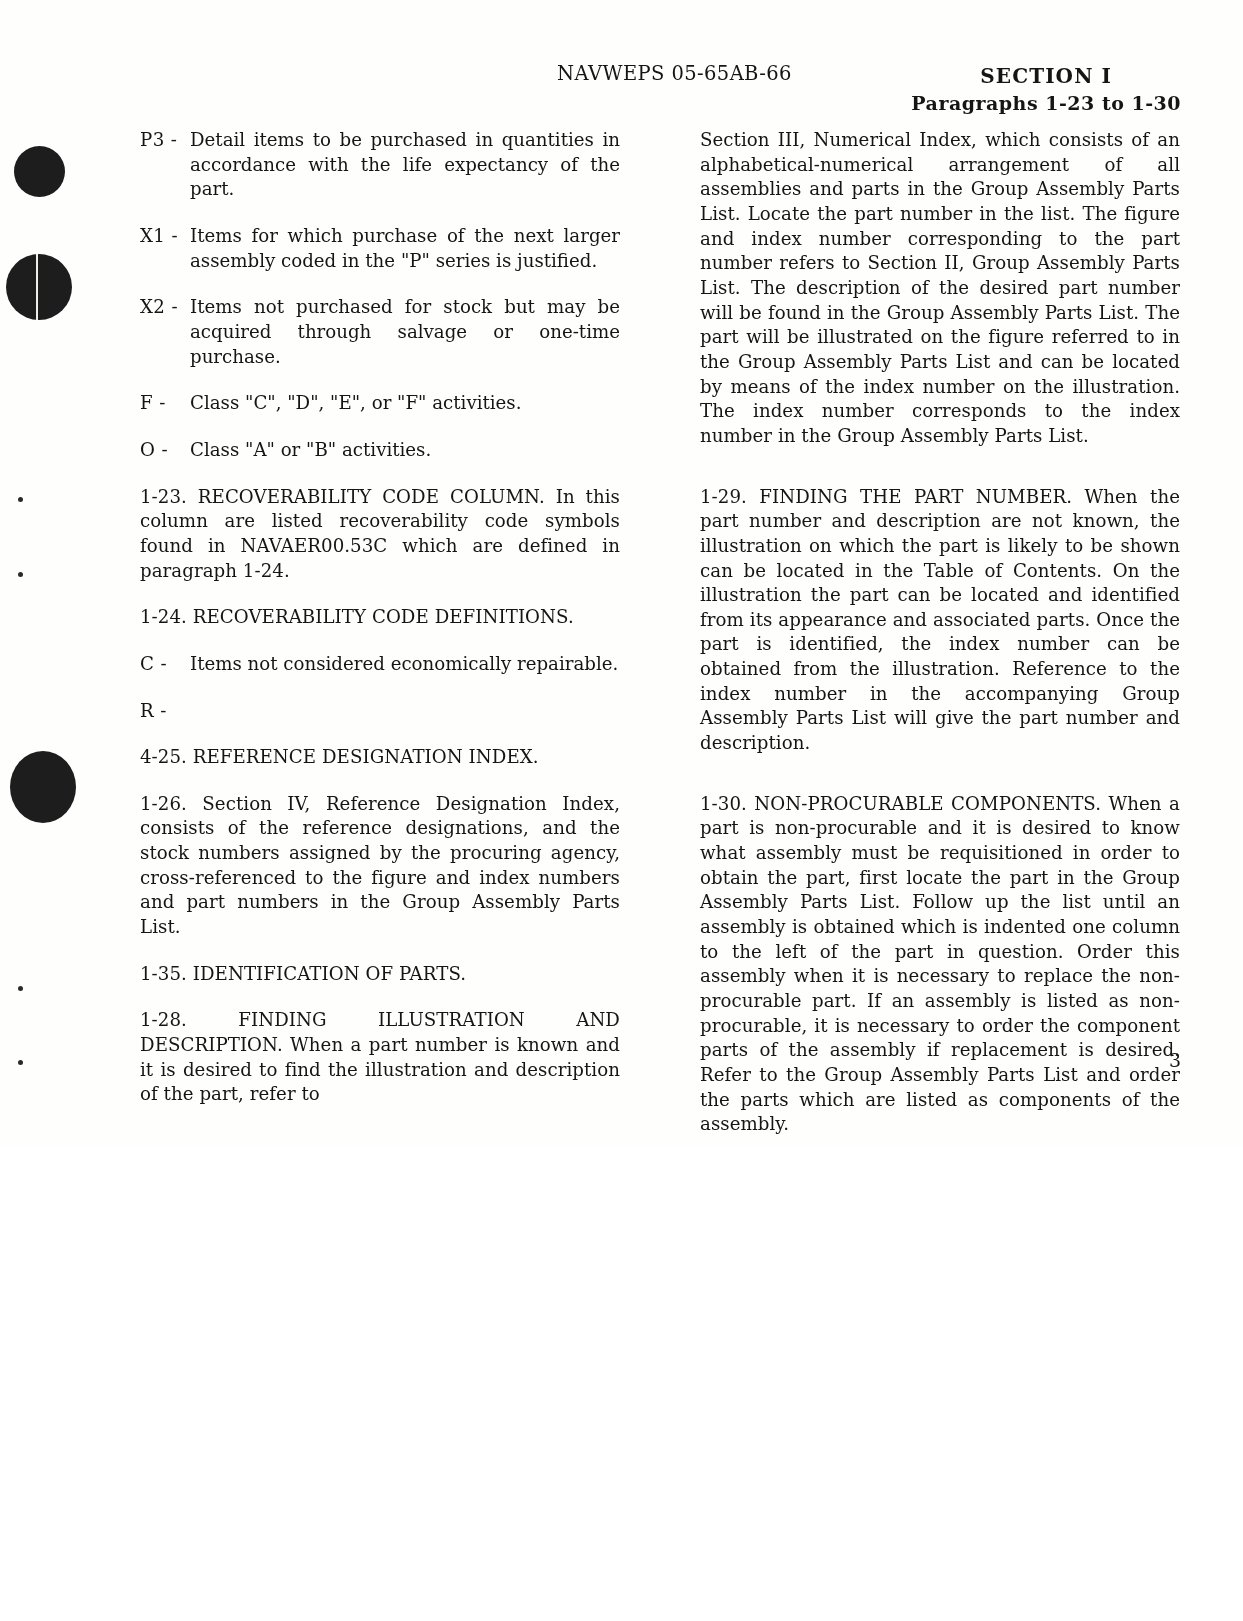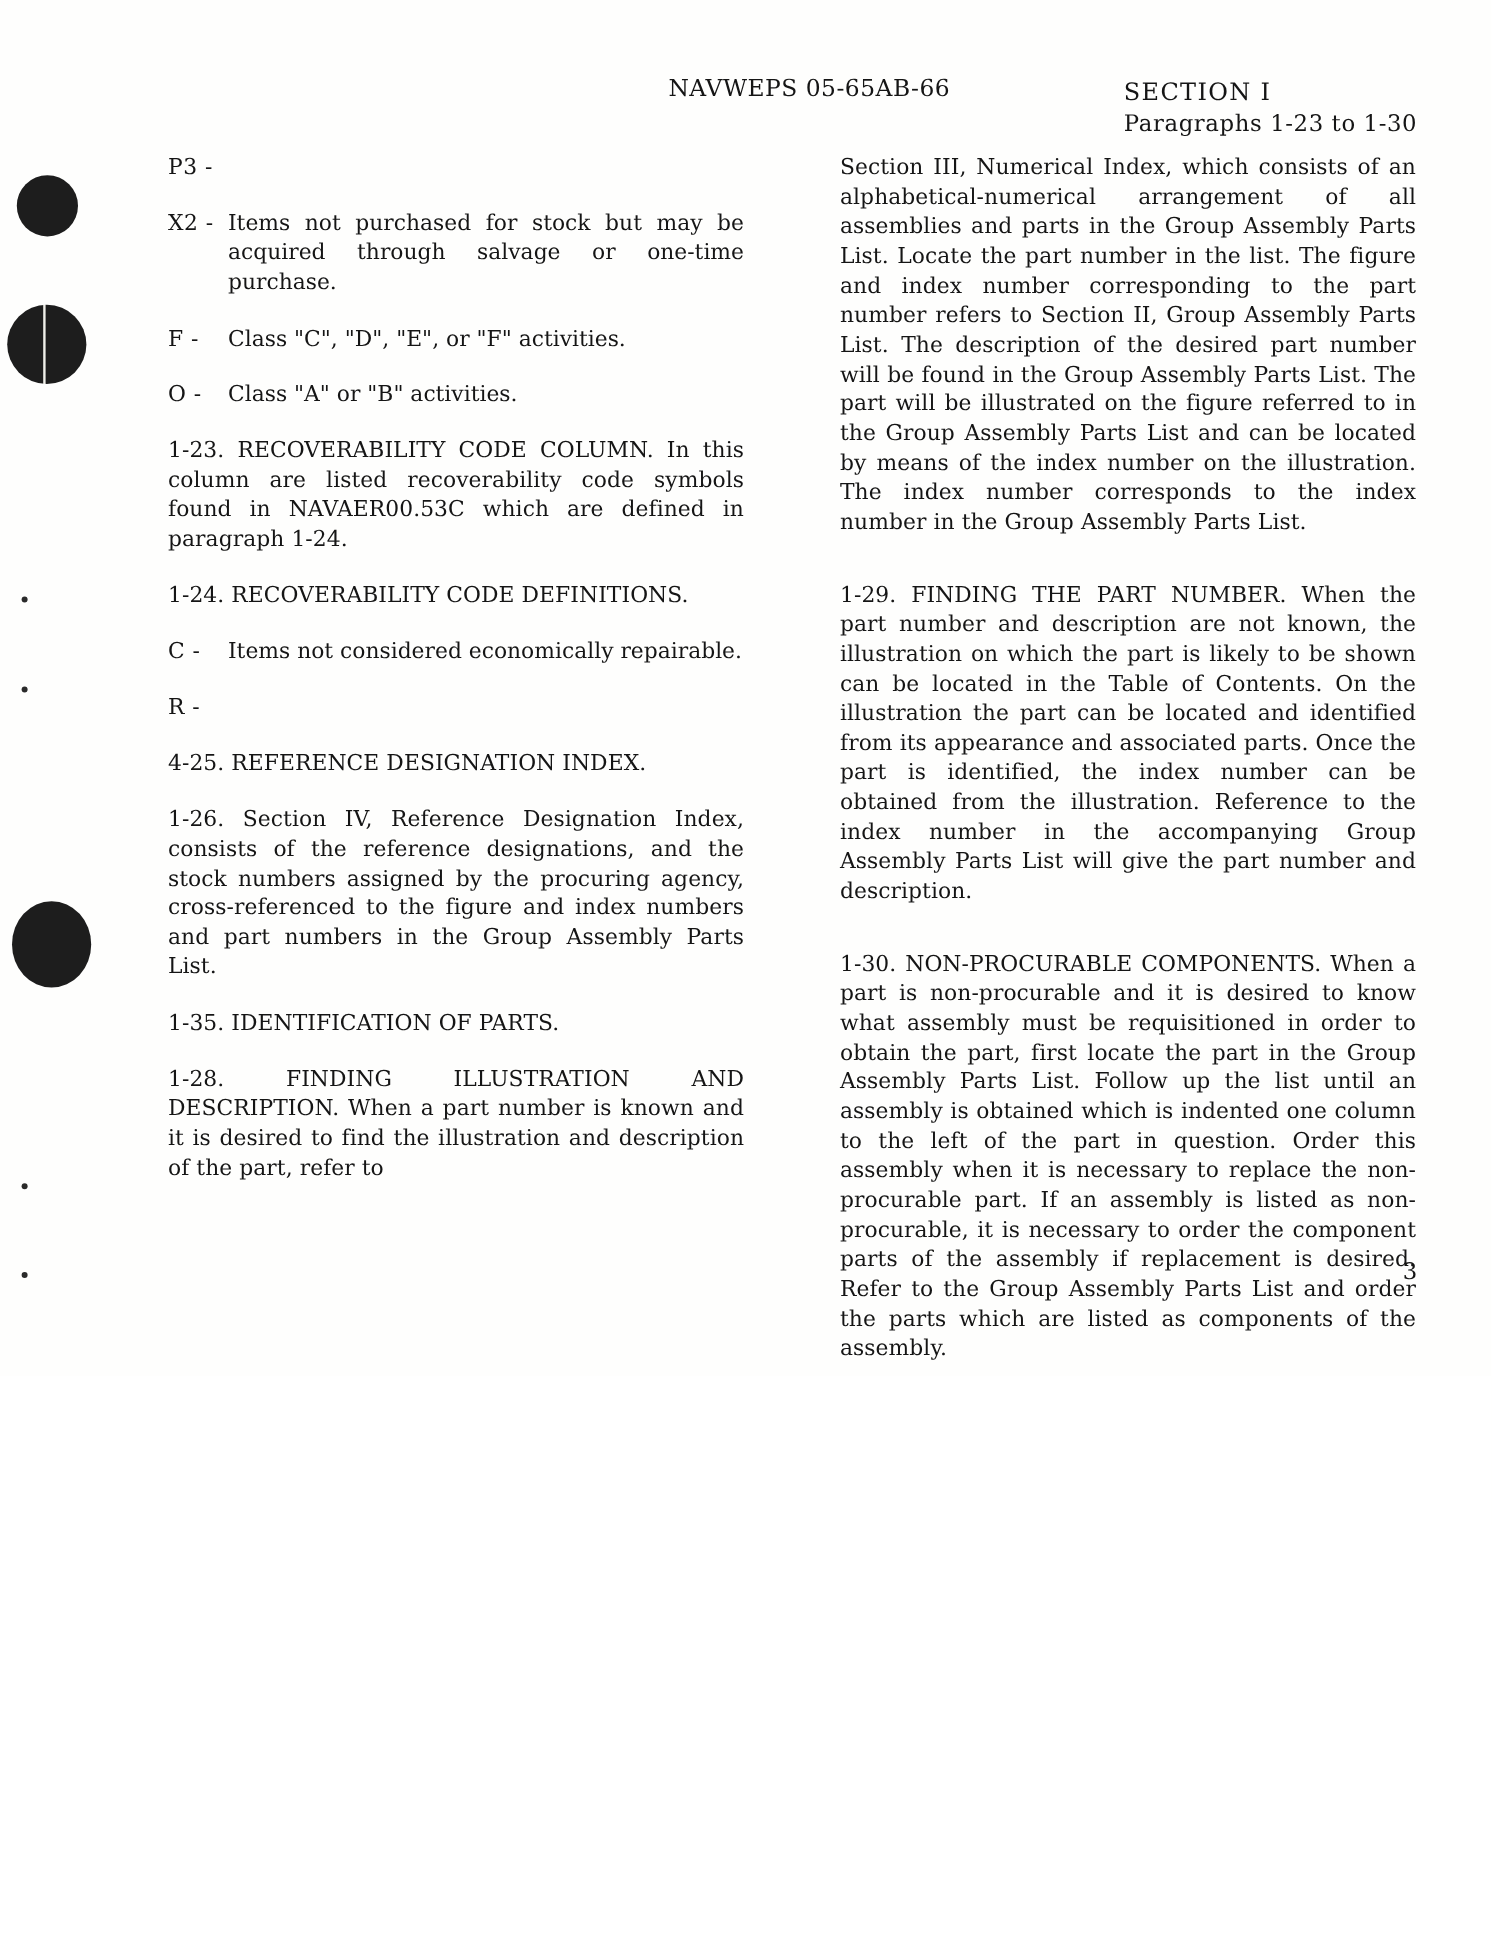--- a/index.html
+++ b/index.html
@@ -31,22 +31,23 @@
     left: 437px;
     top: 0;
     font-size: 19.5px;
     letter-spacing: 0.4px;
     white-space: nowrap;
   }
   .hdr-right {
     position: absolute;
     right: 0;
     top: 0;
-    text-align: left;
+    text-align: center;
     line-height: 1.42;
+    font-weight: bold;
   }
   .hdr-section {
     font-size: 20px;
     letter-spacing: 1.1px;
     white-space: nowrap;
   }
   .hdr-paras {
     font-size: 19px;
     letter-spacing: 0.5px;
     white-space: nowrap;
@@ -146,22 +147,27 @@
       <div class="hdr-paras">Paragraphs 1-23 to 1-30</div>
     </div>
   </div>
 
   <div class="body-cols">
 
     <div class="col">
 
       <div class="defitem">
         <span class="def-code">P3 -</span>
-      </div>
-
+        <span class="def-text">Detail items to be purchased in quantities in accordance with the life expectancy of the part.</span>
+      </div>
+
+      <div class="defitem">
+        <span class="def-code">X1 -</span>
+        <span class="def-text">Items for which purchase of the next larger assembly coded in the "P" series is justified.</span>
+      </div>
 
       <div class="defitem">
         <span class="def-code">X2 -</span>
         <span class="def-text">Items not purchased for stock but may be acquired through salvage or one-time purchase.</span>
       </div>
 
       <div class="defitem">
         <span class="def-code">F -</span>
         <span class="def-text">Class "C", "D", "E", or "F" activities.</span>
       </div>

